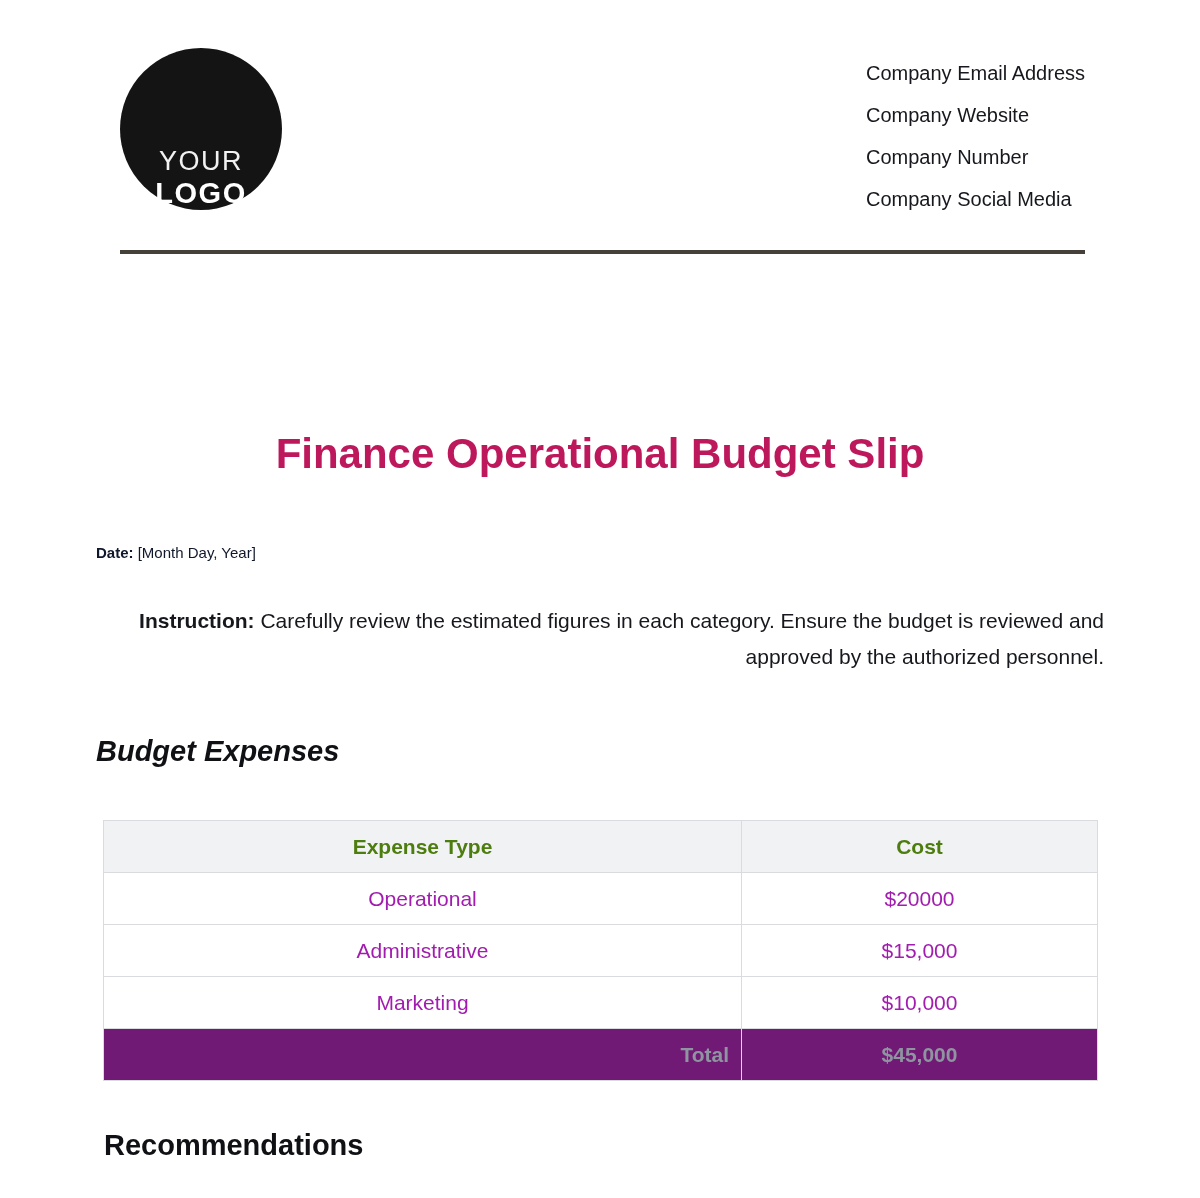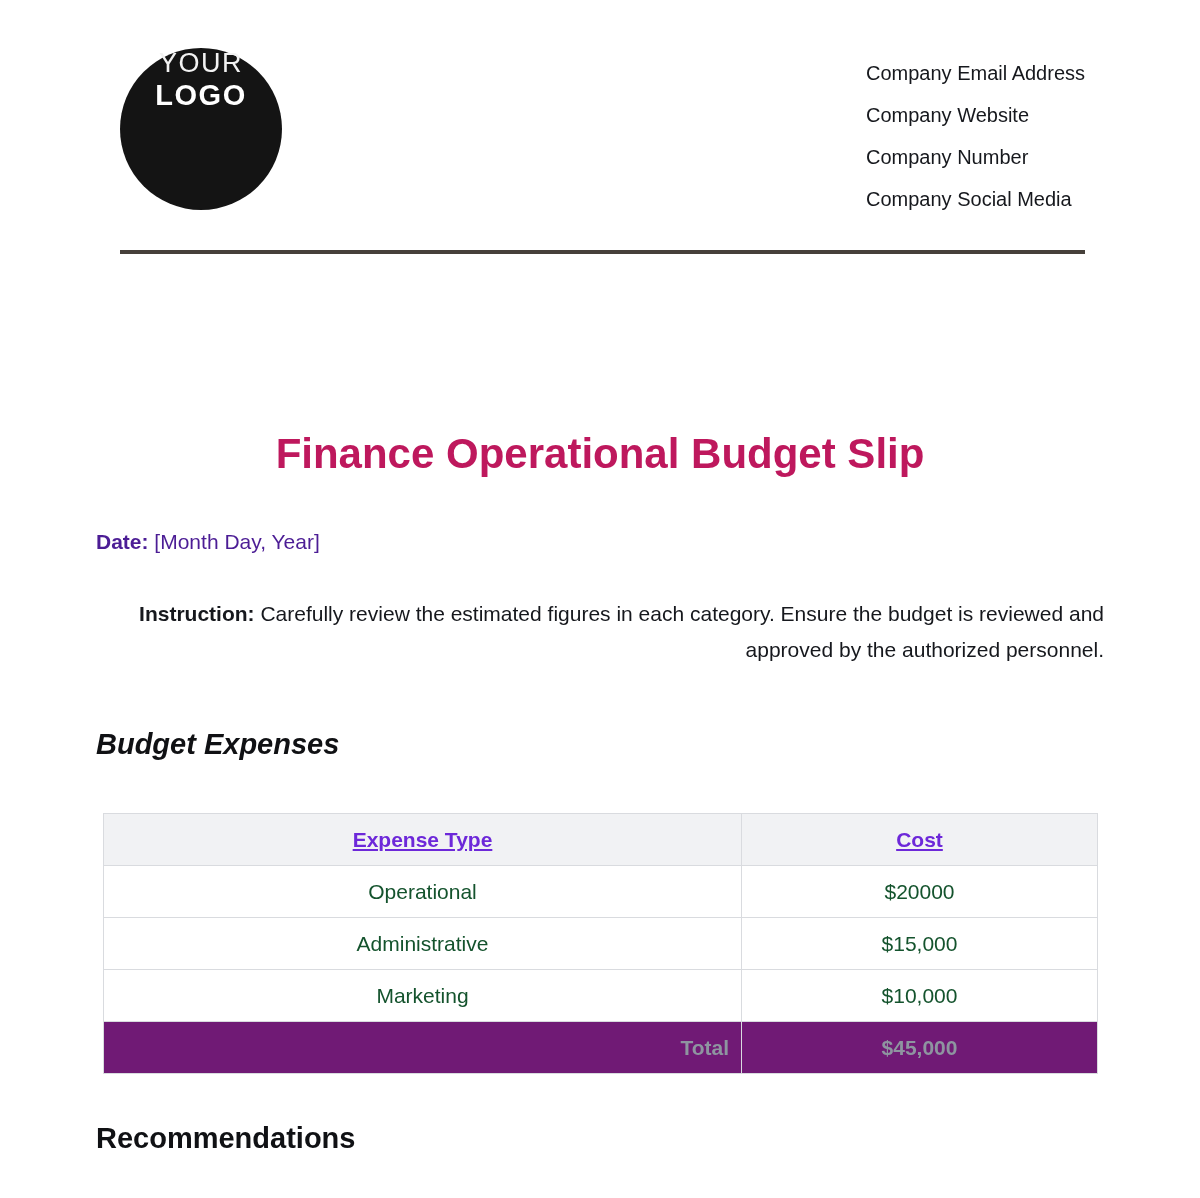--- a/index.html
+++ b/index.html
@@ -27,21 +27,21 @@
   }
   .logo-circle {
     width: 162px;
     height: 162px;
     border-radius: 50%;
     background: #141414;
     color: #ffffff;
     display: flex;
     flex-direction: column;
     align-items: center;
-    justify-content: flex-start;
+    justify-content: flex-end;
     line-height: 1.15;
   }
   .logo-your {
     font-size: 27px;
     font-weight: 400;
     letter-spacing: 1.5px;
     color: #f2f2f2;
   }
   .logo-logo {
     font-size: 29px;
@@ -70,23 +70,23 @@
     font-size: 42px;
     font-weight: 700;
     color: #be185d;
     letter-spacing: 0px;
   }
 
   .content {
     padding: 0 96px;
   }
   .date-line {
-    margin-top: 52px;
-    font-size: 21px;
-    color: #4c1d95;
+    margin-top: 66px;
+    font-size: 15px;
+    color: #0f172a;
   }
   .bold { font-weight: 700; }
   .instruction {
     margin-top: 42px;
     font-size: 21px;
     line-height: 36px;
     color: #16181d;
     max-width: 1008px;
     text-align: right;
   }
@@ -110,39 +110,38 @@
   table.budget col.c2 { width: 356px; }
   table.budget th, table.budget td {
     border: 1px solid #d9dbdf;
     height: 52px;
     text-align: center;
     vertical-align: middle;
     padding: 0 10px;
   }
   table.budget th {
     background: #f1f2f4;
-    color: #6d28d9;
-    font-weight: 700;
-    text-decoration: underline;
+    color: #4d7c0f;
+    font-weight: 700;
   }
   table.budget td {
-    color: #14532d;
+    color: #a21caf;
     background: #ffffff;
   }
   table.budget tr.total-row td {
     background: #701a75;
     color: #8e95a0;
     font-weight: 700;
   }
   table.budget tr.total-row td.total-label {
     text-align: right;
     padding-right: 12px;
   }
 
-  .heading-recommendations { margin-top: 48px; }
+  .heading-recommendations { margin-top: 48px; margin-left: 8px; }
 </style>
 </head>
 <body>
 
 <div class="page">
 
   <div class="header">
     <div class="logo-circle">
       <span class="logo-your">YOUR</span>
       <span class="logo-logo">LOGO</span>

